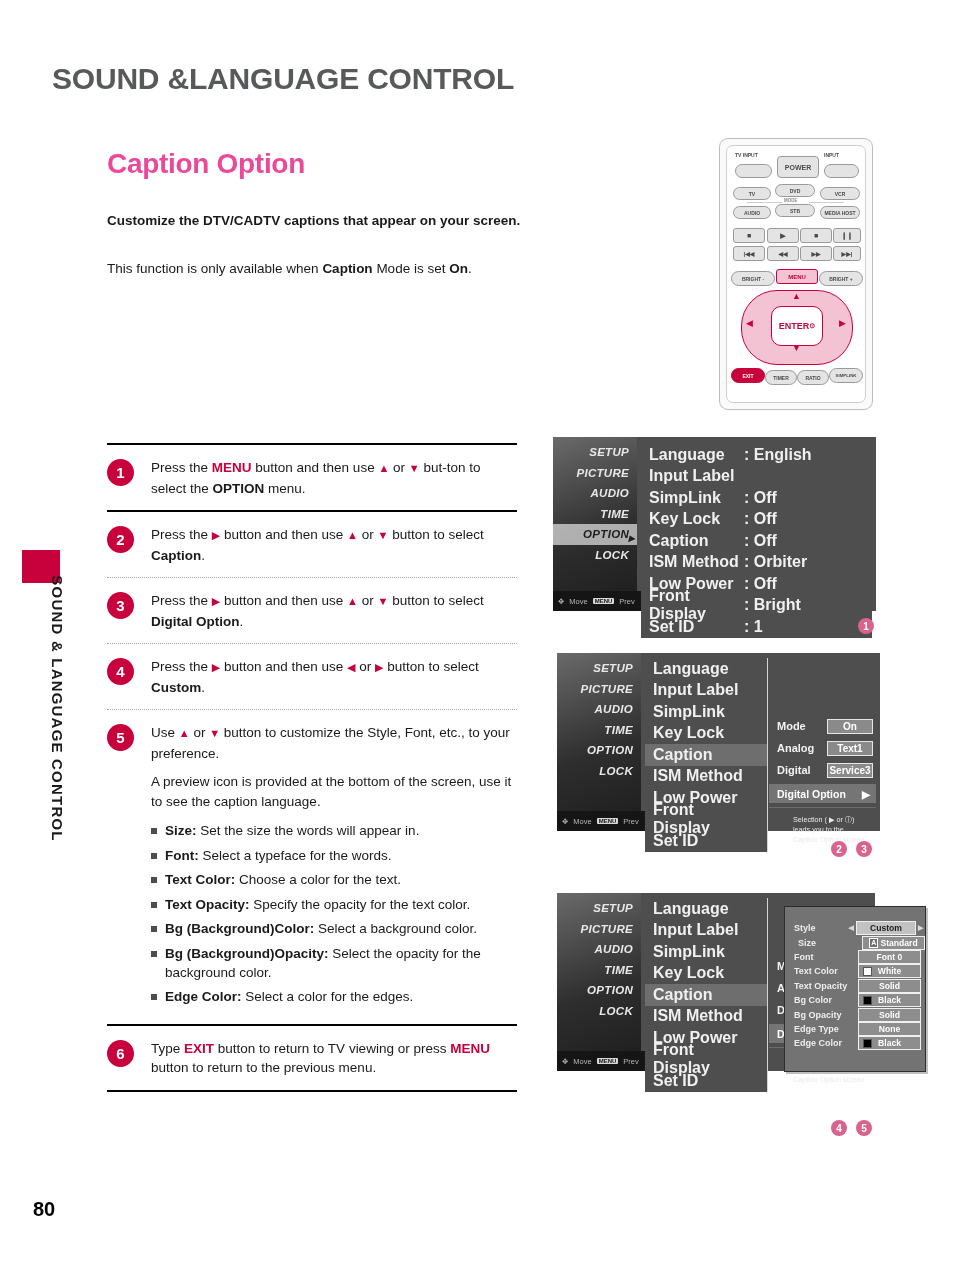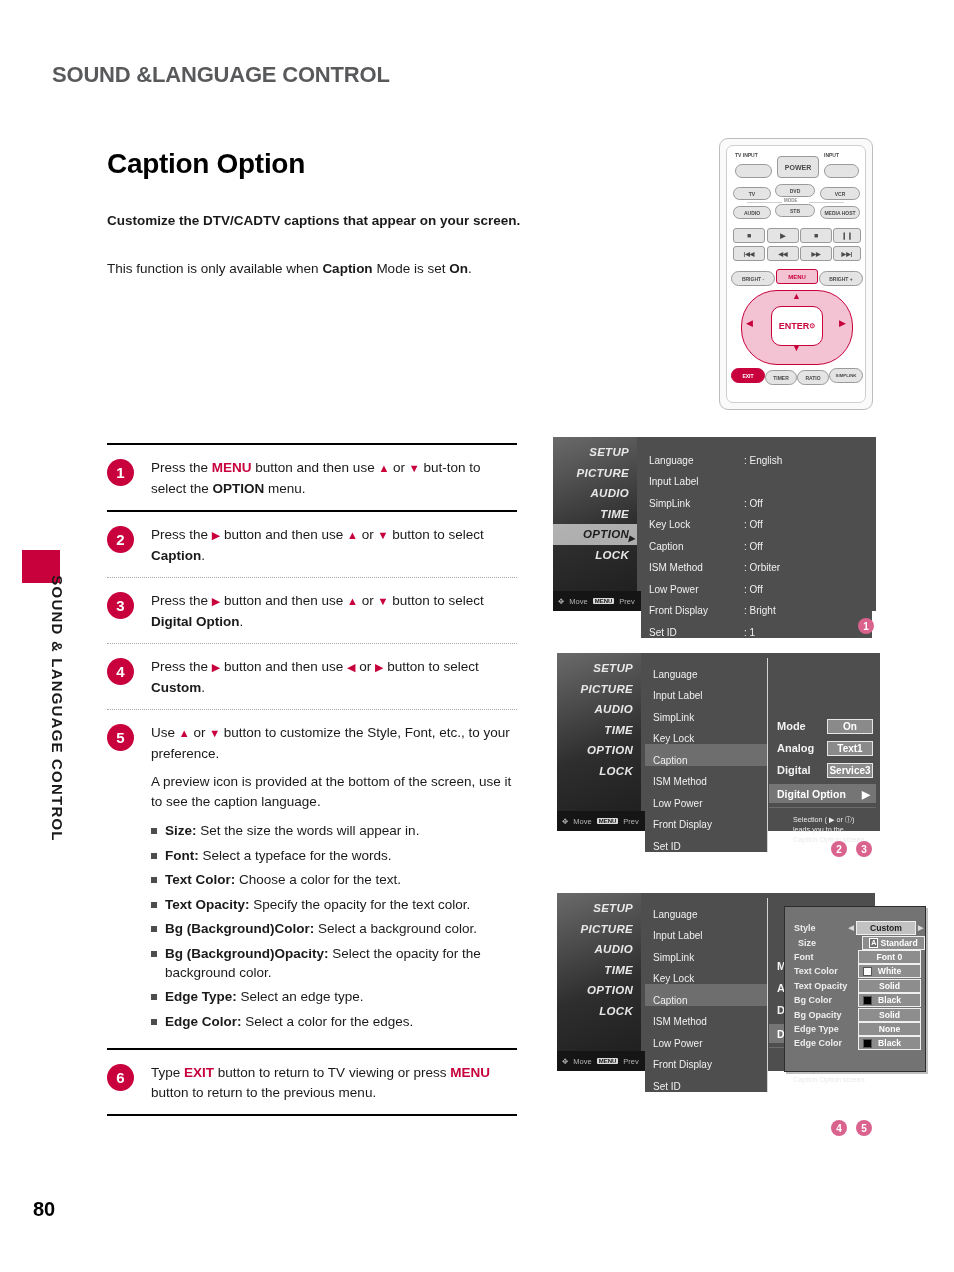--- a/index.html
+++ b/index.html
@@ -7,26 +7,26 @@
     width:954px;height:1272px;background:#ffffff;
     font-family:"Liberation Sans", sans-serif;
     position:relative;overflow:hidden;
     -webkit-font-smoothing:antialiased;
   }
   .page{position:absolute;inset:0;}
 
   
   .chapter-title{
     position:absolute;left:52px;top:62px;
-    font-size:22px;font-weight:bold;color:#58595b;
+    font-size:30px;font-weight:bold;color:#58595b;
     letter-spacing:-0.2px;
   }
   .section-title{
     position:absolute;left:107px;top:148px;
-    font-size:28px;font-weight:bold;color:#000000;
+    font-size:28px;font-weight:bold;color:#ec4899;
     letter-spacing:-0.3px;
     text-align:right;
   }
   .lead-bold{
     position:absolute;left:107px;top:213px;
     font-size:13.5px;font-weight:bold;color:#1a1a1a;
   }
   .lead-normal{
     position:absolute;left:107px;top:261px;
     font-size:13.5px;color:#1a1a1a;
@@ -87,22 +87,22 @@
   .tv-cat .arr{position:absolute;right:2px;top:5px;font-size:8px;}
   .tv-foot{
     position:absolute;left:0;bottom:0;width:84px;height:20px;
     background:#151515;color:#b5b5b5;font-size:7.5px;
     display:flex;align-items:center;gap:5px;padding-left:5px;
   }
   .tv-foot .key{background:#d9d9d9;color:#151515;font-size:6px;
     padding:0 2px;border-radius:1px;font-weight:bold;}
   .tv-body{position:absolute;background:#4e4e4e;}
   .tv-row{
-    display:flex;font-size:10px;font-weight:normal;color:#f0f0f0;
-    height:21.5px;align-items:flex-end;padding-left:8px;
+    display:flex;font-size:16px;font-weight:bold;color:#f0f0f0;
+    height:21.5px;align-items:center;padding-left:8px;
   }
   .tv-row.hl{background:#6e6e6e;}
   .tv-row .lbl{width:95px;}
   .tv-row .val{}
 
   
   .tv-sub{position:absolute;background:#4e4e4e;}
   .sub-row{display:flex;align-items:center;height:22px;
     font-size:11px;font-weight:bold;color:#f2f2f2;padding-left:8px;}
   .sub-row .slbl{width:50px;}
@@ -244,24 +244,20 @@
           <div class="bl">
               <span class="sq"></span>
               <div><b>Bg (Background)Color:</b><span> Select a background color.</span></div>
             </div>
           <div class="bl">
               <span class="sq"></span>
               <div><b>Bg (Background)Opacity:</b><span> Select the opacity for the background color.</span></div>
             </div>
           <div class="bl">
               <span class="sq"></span>
-              <div><b>Edge Type:</b><span> Select an edge type.</span></div>
-            </div>
-          <div class="bl">
-              <span class="sq"></span>
               <div><b>Edge Color:</b><span> Select a color for the edges.</span></div>
             </div>
         </div>
       </div>
     </div>
 
     <div class="rule"></div>
 
     <div class="step">
       <div class="bullet">6</div>

